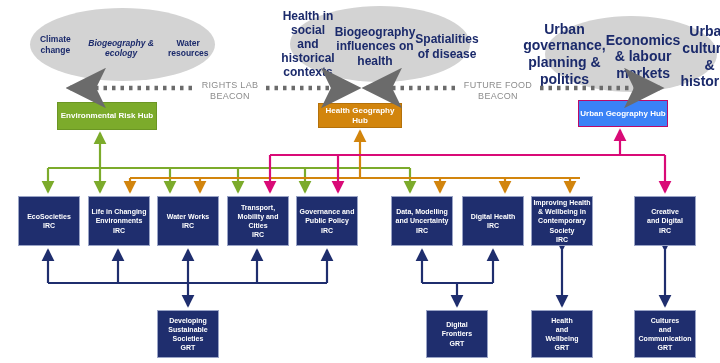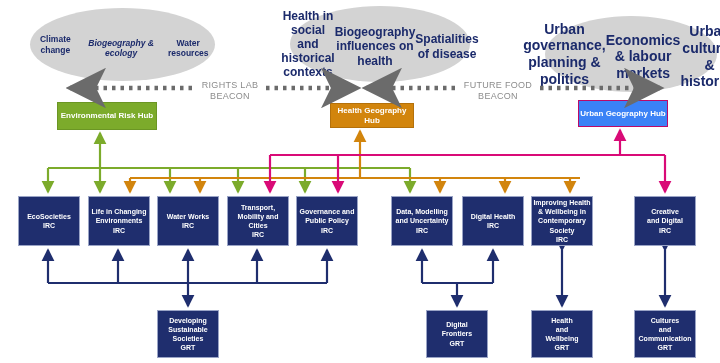--- a/index.html
+++ b/index.html
@@ -69,21 +69,21 @@
     <div>BEACON</div>
   </div>
 
   <div class="hub hub-env" style="left:57px;top:102px;width:100px;height:28px;">
     <div>
       <span>Environmental Risk</span>
       <span>Hub</span>
     </div>
   </div>
 
-  <div class="hub hub-health" style="left:318px;top:103px;width:84px;height:25px;margin-left:12px;">
+  <div class="hub hub-health" style="left:318px;top:103px;width:84px;height:25px;">
     <div>
       <span>Health Geography</span>
       <span>Hub</span>
     </div>
   </div>
 
   <div class="hub hub-urban" style="left:578px;top:100px;width:90px;height:27px;">
     <div>
       <span>Urban Geography</span>
       <span>Hub</span>

